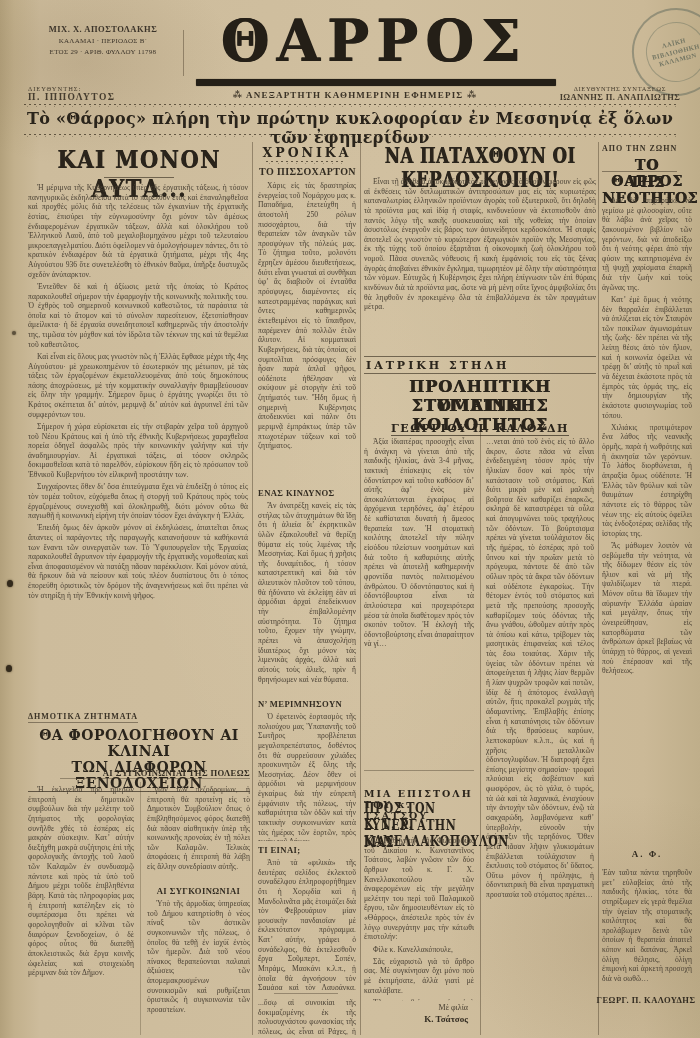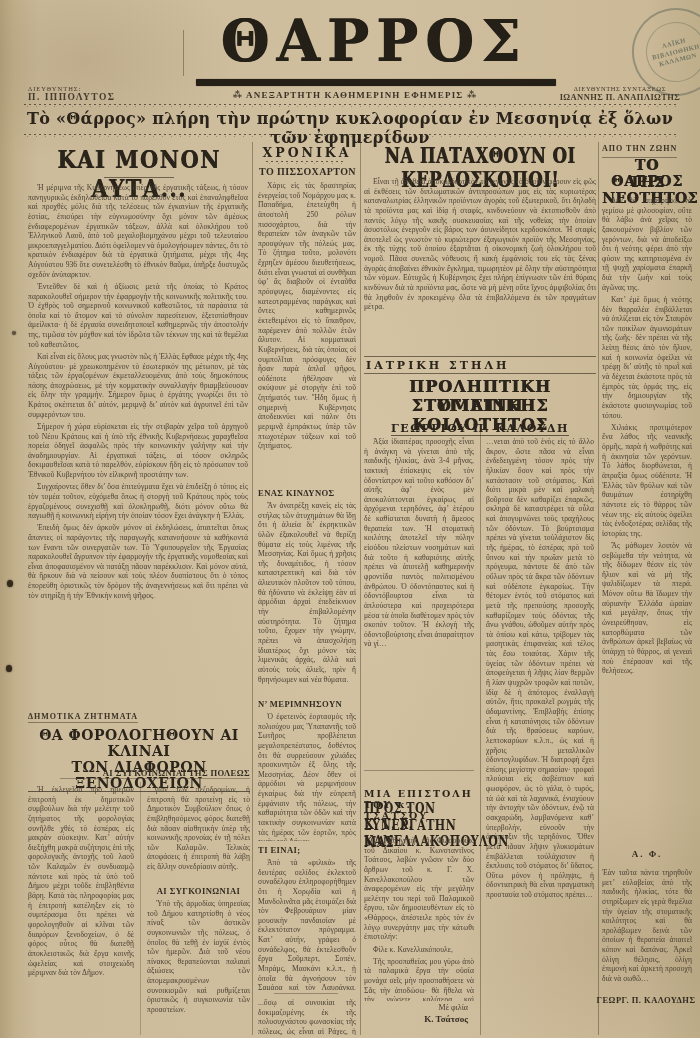--- a/index.html
+++ b/index.html
@@ -39,20 +39,25 @@
   .stamp .inner{border:1px solid rgba(104,112,96,.45);border-radius:50%;width:58px;height:58px;
      display:flex;flex-direction:column;align-items:center;justify-content:center;}
   .stamp div{font-size:6.5px;font-weight:bold;letter-spacing:.5px;line-height:1.3;text-align:center;}
   .sig{font-weight:bold;color:#332c21;}
 </style>
 </head>
 <body>
 
 <div id="paper">
 
+  <div class="abs masthead-small center" style="left:28px;top:24px;width:150px;">
+    <div style="font-size:8.5px;font-weight:bold;letter-spacing:.5px;">ΜΙΧ. Χ. ΑΠΟΣΤΟΛΑΚΗΣ</div>
+    <div style="margin-top:3px;">ΚΑΛΑΜΑΙ · ΠΕΡΙΟΔΟΣ Β΄</div>
+    <div style="margin-top:3px;">ΕΤΟΣ 29 · ΑΡΙΘ. ΦΥΛΛΟΥ 11798</div>
+  </div>
   <div class="abs vrule" style="left:183px;top:30px;height:46px;"></div>
 
   <div class="abs headline center thick" style="left:188px;top:6px;width:372px;font-size:56px;letter-spacing:7px;transform:scaleY(1.04);transform-origin:top;color:#241f17;">ΘΑΡΡΟΣ</div>
   <div class="abs title-bar" style="left:196px;top:79px;width:360px;height:7px;"></div>
 
 
   <div class="abs stamp" style="left:632px;top:8px;width:84px;height:84px;">
     <div class="inner">
       <div>ΛΑΪΚΗ</div>
       <div>ΒΙΒΛΙΟΘΗΚΗ</div>
@@ -155,26 +160,27 @@
   <div class="abs hrule" style="left:364px;top:770px;width:110px;opacity:.6;"></div>
   <div class="abs" style="left:364px;top:774px;width:110px;margin-top:14px;">
     <div class="headline" style="font-size:9.5px;letter-spacing:2px;">ΜΙΑ ΕΠΙΣΤΟΛΗ</div>
     <div class="headline" style="font-size:9.5px;letter-spacing:2px;">ΤΟΥ κ. ΤΣΑΤΣΟΥ</div>
   </div>
   <div class="abs headline hl-cond" style="left:364px;top:800px;width:110px;font-size:11px;">ΠΡΟΣ ΤΟΝ ΣΥΝΕΡΓΑΤΗΝ ΜΑΣ</div>
   <div class="abs headline hl-cond" style="left:364px;top:816px;width:110px;font-size:11px;">Κ. Γ. Χ. ΚΑΝΕΛΛΑΚΟΠΟΥΛΟΝ</div>
   <div class="abs body-text" style="left:364px;top:836px;width:110px;height:165px;">
     <p>Ὁ Καθηγητὴς τῆς Φιλοσοφίας τοῦ Δικαίου κ. Κωνσταντῖνος Τσάτσος, λαβὼν γνῶσιν τῶν δύο ἄρθρων τοῦ κ. Γ. Χ. Κανελλακοπούλου τῶν ἀναφερομένων εἰς τὴν μεγάλην μελέτην του περὶ τοῦ Παλαμικοῦ ἔργου, τῶν δημοσιευθέντων εἰς τὸ «Θάρρος», ἀπέστειλε πρὸς τὸν ἐν λόγῳ συνεργάτην μας τὴν κάτωθι ἐπιστολήν:</p>
     <p>Φίλε κ. Κανελλακόπουλε,</p>
+    <p>Σᾶς εὐχαριστῶ γιὰ τὸ ἄρθρο σας. Μὲ συγκίνησαν ὄχι μόνο ποὺ μὲ ἐκτιμήσατε, ἀλλὰ γιατὶ μὲ καταλάβατε.</p>
     <p>Τῆς προσπαθείας μου γύρω ἀπὸ τὰ παλαμικὰ ἔργα τὴν οὐσία μονάχα σεῖς μὴν προσπαθήσετε νὰ Σᾶς τὴν ἀποδώσω· θὰ ἤθελα νὰ τὴν νιώσετε καλύτερα καὶ βαθύτερα. Ἀλήθεια, αὐτὸ θὰ εἶναι ἡ ἁρμονικώτερη δικαίωση τῶν δικῶν μας μόχθων.</p>
   </div>
   <div class="abs right" style="left:364px;top:1003px;width:104px;font-size:8px;">Μὲ φιλία</div>
   <div class="abs right sig" style="left:364px;top:1014px;width:104px;font-size:9px;">Κ. Τσάτσος</div>
 
-  <div class="abs kicker" style="left:602px;top:144px;border-bottom:1px solid rgba(60,50,35,.5);padding-bottom:4px;">ΑΠΟ ΤΗΝ ΖΩΗΝ</div>
+  <div class="abs kicker" style="left:602px;top:144px;border-bottom:1px solid rgba(60,50,35,.5);padding-bottom:18px;">ΑΠΟ ΤΗΝ ΖΩΗΝ</div>
   <div class="abs headline center thick" style="left:602px;top:157px;width:90px;font-size:14px;letter-spacing:1px;">ΤΟ ΘΑΡΡΟΣ</div>
   <div class="abs headline center thick" style="left:602px;top:174px;width:90px;font-size:14px;letter-spacing:.5px;">ΤΗΣ ΝΕΟΤΗΤΟΣ</div>
   <div class="abs body-text" style="left:602px;top:196px;width:90px;height:648px;">
     <p>Δὲν θὰ ἐπιχειρήσω νὰ γεμίσω μὲ φιλοσοφίαν, οὔτε θὰ λάβω ἀνὰ χεῖρας τὸ ξακουσμένον βιβλίον τῶν γερόντων, διὰ νὰ ἀποδείξω ὅτι ἡ νεότης φέρει ἀπὸ τὴν φύσιν της κατηρτισμένα ἐν τῇ ψυχῇ χαρίσματα ἐπαρκῆ διὰ τὴν ζωὴν καὶ τοὺς ἀγῶνας της.</p>
     <p>Κατ’ ἐμὲ ὅμως ἡ νεότης δὲν θαρραλέα ἐπιβάλλεται νὰ ὁπλίζεται εἰς τὸν Σταυρὸν τῶν ποικίλων ἀγωνισμάτων τῆς ζωῆς· δὲν πρέπει νὰ τῆς λείπῃ θέσις ἀπὸ τὸν ἥλιον, καὶ ἡ κοινωνία ὀφείλει νὰ τρέφῃ δι’ αὐτῆς τὸ πρωῒ καὶ νὰ δέχεται ἑκάστοτε πρὸς τὰ ἐμπρὸς τὰς ὁρμάς της, εἰς τὴν δημιουργίαν τῆς ἑκάστοτε φυσιογνωμίας τοῦ τόπου.</p>
     <p>Χιλιάκις προτιμότερον ἕνα λάθος τῆς νεανικῆς ὁρμῆς, παρὰ ἡ νωθρότης καὶ ἡ ἀκινησία τῶν γερόντων. Τὸ λάθος διορθώνεται, ἡ ἀπραξία ὅμως οὐδέποτε. Ἡ Ἑλλὰς τῶν θρύλων καὶ τῶν θαυμάτων ἐστηρίχθη πάντοτε εἰς τὸ θάρρος τῶν νέων της· εἰς αὐτοὺς ὀφείλει τὰς ἐνδοξοτέρας σελίδας τῆς ἱστορίας της.</p>
     <p>Ἂς μάθωμεν λοιπὸν νὰ σεβώμεθα τὴν νεότητα, νὰ τῆς δίδωμεν θέσιν εἰς τὸν ἥλιον καὶ νὰ μὴ τῆς ψαλιδίζωμεν τὰ πτερά. Μόνον οὕτω θὰ ἴδωμεν τὴν αὐριανὴν Ἑλλάδα ὡραίαν καὶ μεγάλην, ὅπως τὴν ὠνειρεύθησαν, εἰς κατορθώματα τῶν ἀνθρώπων ἀρκεῖ βεβαίως νὰ ὑπάρχῃ τὸ θάρρος, αἱ γενεαὶ ποὺ ἐπέρασαν καὶ τῆς θελήσεως.</p>
   </div>
   <div class="abs center sig" style="left:602px;top:849px;width:90px;font-size:9px;letter-spacing:2px;">Α. Φ.</div>
 

